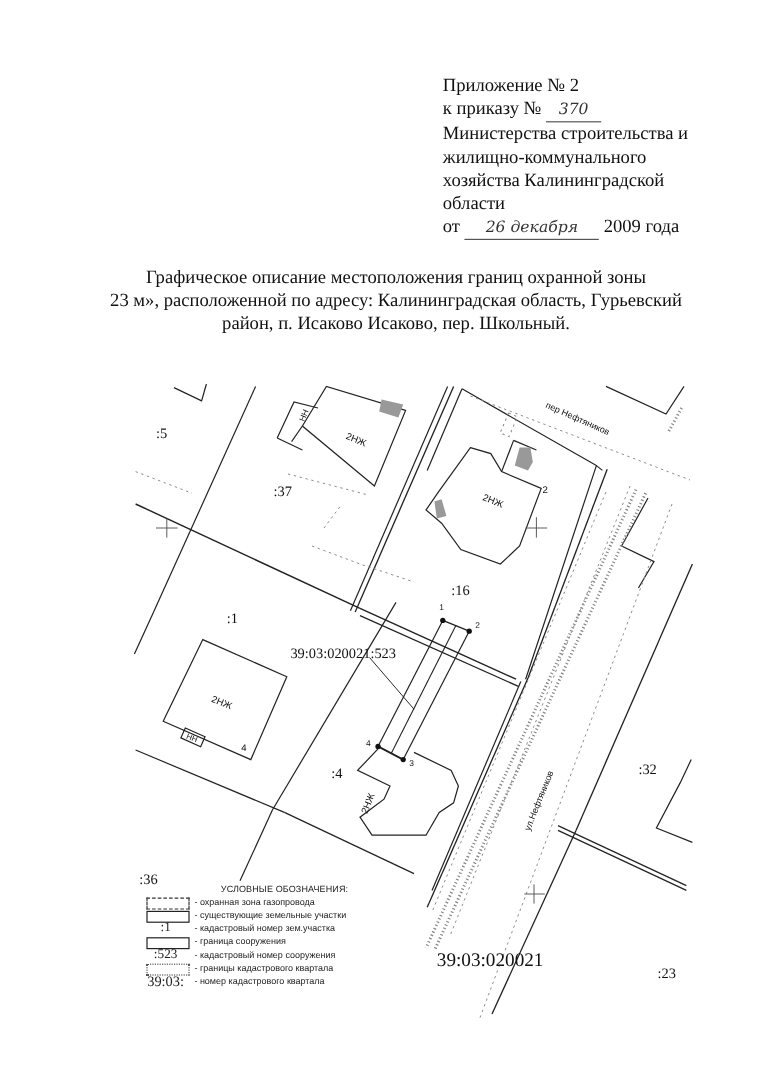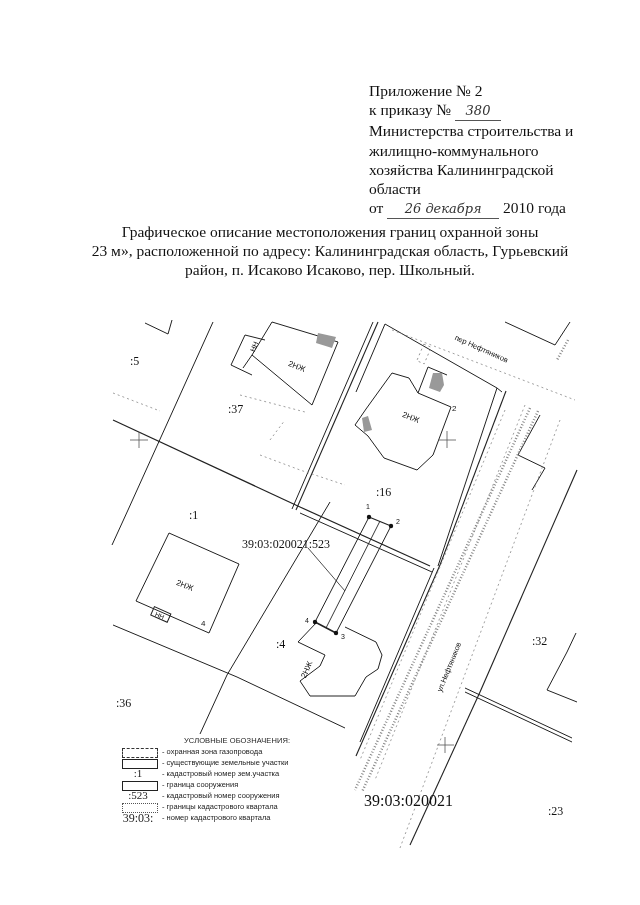--- a/index.html
+++ b/index.html
@@ -1,18 +1,18 @@
 <!DOCTYPE html>
 <html><head>
 <meta charset="utf-8">
 <style>
   html, body { margin: 0; padding: 0; background: #ffffff; }
   body { width: 640px; height: 905px; position: relative; overflow: hidden;
          font-family: "Liberation Serif", serif; color: #111; }
-  .header-block { position: absolute; left: 369px; top: 62px; font-size: 15.5px; line-height: 19.2px; margin-top: 19px; }
+  .header-block { position: absolute; left: 369px; top: 62px; font-size: 15.5px; line-height: 19.2px; }
   .header-block div { white-space: nowrap; }
   .hand { font-family: "DejaVu Serif", serif; font-style: italic; font-size: 13px; color: #333; }
   .uline { display: inline-block; border-bottom: 1px solid #555; text-align: center; }
   .title-block { position: absolute; left: 70px; top: 222px; width: 520px; text-align: center;
                  font-size: 15.5px; line-height: 19px; }
   .map { position: absolute; left: 0; top: 310px; }
   .lbl { position: absolute; font-family: "Liberation Serif", serif; font-size: 12px; color: #111; }
   .legend { position: absolute; left: 118px; top: 736px; font-family: "Liberation Sans", sans-serif;
             font-size: 7.5px; color: #222; }
   .legend-title { position: absolute; left: 48px; top: 0; white-space: nowrap; letter-spacing: 0.1px; margin-left: 18px; }
@@ -22,30 +22,30 @@
   .legend-num { position: absolute; left: 0; width: 40px; text-align: center;
                 font-family: "Liberation Serif", serif; font-size: 11px; top: -2px; }
 </style>
 </head>
 <body>
 
 <div class="header-block">
   <div>Приложение № 2</div>
   <div>
     <span>к приказу №</span>
-    <span class="uline hand" style="width:46px;">380</span>
+    <span class="uline hand" style="width:46px;">370</span>
   </div>
   <div>Министерства строительства и</div>
   <div>жилищно-коммунального</div>
   <div>хозяйства Калининградской</div>
   <div>области</div>
   <div>
     <span>от</span>
     <span class="uline hand" style="width:112px;">26 декабря</span>
-    <span>2010 года</span>
+    <span>2009 года</span>
   </div>
 </div>
 
 <div class="title-block">
   <div>Графическое описание местоположения границ охранной зоны</div>
   <div>23 м», расположенной по адресу: Калининградская область, Гурьевский</div>
   <div>район, п. Исаково Исаково, пер. Школьный.</div>
 </div>
 
 <svg class="map" width="640" height="540" viewBox="0 310 640 540" xmlns="http://www.w3.org/2000/svg">
@@ -146,21 +146,21 @@
     <circle cx="336" cy="633" r="2.2"></circle>
     <circle cx="315" cy="622" r="2.2"></circle>
   </g>
 </svg>
 
 <span class="lbl" style="left:130px;top:354px;">:5</span>
 <span class="lbl" style="left:228px;top:402px;">:37</span>
 <span class="lbl" style="left:376px;top:485px;text-align:right;">:16</span>
 <span class="lbl" style="left:189px;top:508px;">:1</span>
 <span class="lbl" style="left:276px;top:637px;">:4</span>
-<span class="lbl" style="left:116px;top:696px;">:36</span>
+<span class="lbl" style="left:116px;top:726px;">:36</span>
 <span class="lbl" style="left:532px;top:634px;">:32</span>
 <span class="lbl" style="left:548px;top:804px;">:23</span>
 <span class="lbl" style="left:242px;top:537px;font-size:12px;">39:03:020021:523</span>
 <span class="lbl" style="left:364px;top:792px;font-size:16px;">39:03:020021</span>
 <span class="lbl" style="left:457px;top:333px;font-family:'Liberation Sans',sans-serif;font-size:7.5px;transform:rotate(24deg);transform-origin:left top;">пер Нефтяников</span>
 <span class="lbl" style="left:435px;top:690px;font-family:'Liberation Sans',sans-serif;font-size:7.5px;transform:rotate(-68deg);transform-origin:left top;">ул.Нефтяников</span>
 <span class="lbl" style="left:288px;top:362px;font-family:'Liberation Sans',sans-serif;font-size:8px;transform:rotate(22deg);">2НЖ</span>
 <span class="lbl" style="left:402px;top:413px;font-family:'Liberation Sans',sans-serif;font-size:8px;transform:rotate(22deg);">2НЖ</span>
 <span class="lbl" style="left:176px;top:581px;font-family:'Liberation Sans',sans-serif;font-size:8px;transform:rotate(22deg);">2НЖ</span>
 <span class="lbl" style="left:298px;top:665px;font-family:'Liberation Sans',sans-serif;font-size:8px;transform:rotate(-68deg);">2НЖ</span>

